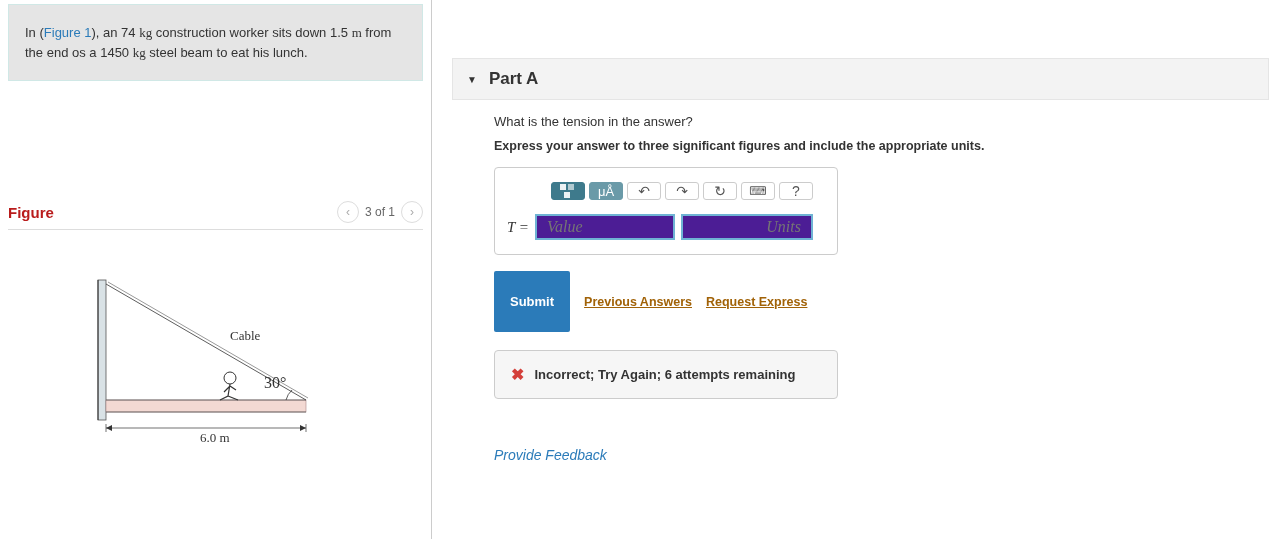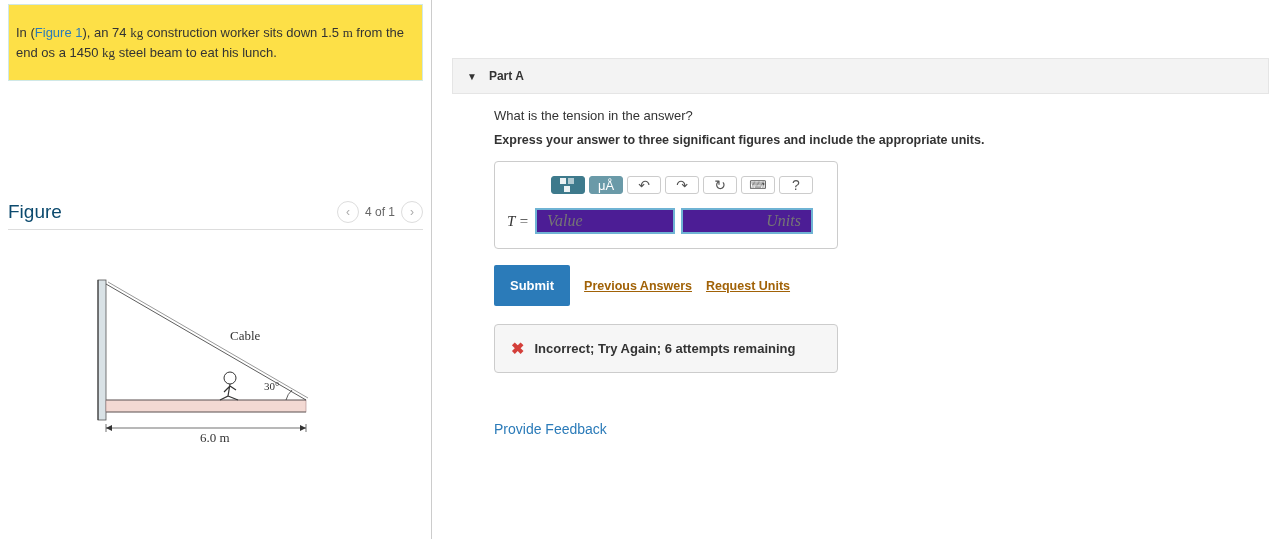--- a/index.html
+++ b/index.html
@@ -1,65 +1,65 @@
 <!DOCTYPE html>
 <html><head>
 <meta charset="utf-8">
 <style>
   * { box-sizing: border-box; margin: 0; padding: 0; }
   body { font-family: Arial, Helvetica, sans-serif; font-size: 13px; color: #333; background: #fff; }
   .container { display: flex; width: 1279px; height: 539px; }
   .left-panel { width: 432px; padding: 0; border-right: 1px solid #ccc; position: relative; }
-  .problem-box { background: #fde047; border: 1px solid #d0e8e6; margin: 4px 8px 0 8px; padding: 18px 7px; line-height: 1.5; }
+  .problem-box { background: #e5e5e5; border: 1px solid #d0e8e6; margin: 4px 8px 0 8px; padding: 18px 16px; line-height: 1.5; }
   .problem-box .figlink { color: #2b7bb9; }
   .figure-header { display: flex; align-items: center; justify-content: space-between; margin: 120px 8px 0 8px; padding-bottom: 6px; border-bottom: 1px solid #ddd; }
-  .figure-header h3 { font-weight: normal; font-size: 19px; color: #0c4a6e; }
+  .figure-header h3 { font-weight: bold; font-size: 15px; color: #b91c1c; }
   .figure-nav { display: flex; align-items: center; gap: 6px; color: #666; font-size: 12px; }
   .navbtn { width: 22px; height: 22px; border: 1px solid #ddd; border-radius: 50%; display: inline-flex; align-items: center; justify-content: center; color: #aaa; font-size: 12px; background: #fff; }
   .figure-image { margin: 40px 30px 0 80px; position: relative; width: 240px; height: 180px; }
   .right-panel { flex: 1; padding: 0 10px 0 20px; }
   .part-header { background: #f3f3f3; border: 1px solid #e5e5e5; padding: 10px 14px; margin-top: 58px; display: flex; align-items: center; gap: 12px; }
   .part-header .tri { font-size: 10px; }
-  .part-header b { font-size: 12px; }
+  .part-header b { font-size: 17px; }
   .part-body { padding: 14px 0 0 42px; }
   .qtext { font-size: 13px; margin-bottom: 10px; }
   .instr { font-size: 12.5px; font-weight: bold; margin-bottom: 14px; }
   .answer-box { border: 1px solid #ccc; border-radius: 4px; padding: 14px 12px; width: 344px; }
   .toolbar { display: flex; gap: 4px; margin: 0 0 14px 44px; align-items: center; }
   .tbtn { width: 34px; height: 18px; border: 1px solid #ccc; background: #fff; border-radius: 3px; display: flex; align-items: center; justify-content: center; color: #555; font-size: 14px; }
   .tbtn.dark { background: #3e7a8c; color: #fff; border-color: #3e7a8c; }
   .tbtn.dark2 { background: #6a9aa8; color: #fff; border-color: #6a9aa8; }
   .input-row { display: flex; align-items: center; gap: 6px; }
   .input-row .eq { font-style: italic; font-family: 'Times New Roman', serif; font-size: 15px; }
   .value-input, .units-input { height: 26px; border: 2px solid #6fb3d4; padding: 0 10px; font-size: 16px; font-style: italic; font-family: 'Times New Roman', serif; color: #888; background: #4c1d95; }
   .value-input { width: 140px; }
   .units-input { width: 132px; text-align: right; }
   .submit-row { display: flex; align-items: center; gap: 14px; margin-top: 16px; }
-  .submit-btn { background: #2b7bb9; color: #fff; border: none; padding: 13px 16px; font-size: 13px; font-weight: bold; border-radius: 2px; }
+  .submit-btn { background: #2b7bb9; color: #fff; border: none; padding: 23px 16px; font-size: 13px; font-weight: bold; border-radius: 2px; }
   .link { color: #a16207; font-size: 12.5px; font-weight: bold; text-decoration: underline; }
   .feedback-box { border: 1px solid #ccc; border-radius: 4px; background: #f6f6f6; padding: 14px 16px; margin-top: 18px; width: 344px; display: flex; align-items: center; gap: 10px; }
   .feedback-box .x { color: #d43f3a; font-weight: bold; font-size: 16px; }
   .feedback-box .msg { font-weight: bold; font-size: 13px; }
-  .provide-feedback { color: #2b7bb9; font-size: 14px; margin-top: 48px; display: inline-block; }
+  .provide-feedback { color: #2b7bb9; font-size: 14px; margin-top: 48px; display: inline-block; font-style: italic; }
   .unit-kg, .unit-m { font-family: 'Times New Roman', serif; }
 </style>
 </head>
 <body>
 
 <div class="container">
   <div class="left-panel">
     <div class="problem-box">
       <span>In (</span><span class="figlink">Figure 1</span><span>), an 74 </span><span class="unit-kg">kg</span><span> construction worker sits down 1.5 </span><span class="unit-m">m</span><span> from the end os a 1450 </span><span class="unit-kg">kg</span><span> steel beam to eat his lunch.</span>
     </div>
 
     <div class="figure-header">
       <h3>Figure</h3>
       <div class="figure-nav">
         <span class="navbtn">‹</span>
-        <span>4 of 1</span>
+        <span>3 of 1</span>
         <span class="navbtn">›</span>
       </div>
     </div>
 
     <div class="figure-image">
       <svg width="240" height="180" viewBox="0 0 240 180">
 
         <rect x="18" y="10" width="8" height="140" fill="#d9e2e6" stroke="#555" stroke-width="0.8"></rect>
         <line x1="18" y1="10" x2="18" y2="150" stroke="#333" stroke-width="1"></line>
 
@@ -75,21 +75,21 @@
         <circle cx="150" cy="108" r="6" fill="none" stroke="#333" stroke-width="1"></circle>
         <path d="M 150 114 L 148 126 L 140 130 M 148 126 L 158 130 M 150 116 L 144 122 M 150 116 L 156 120" fill="none" stroke="#333" stroke-width="1.2"></path>
 
         <line x1="26" y1="158" x2="226" y2="158" stroke="#333" stroke-width="0.7"></line>
         <line x1="26" y1="154" x2="26" y2="162" stroke="#333" stroke-width="0.7"></line>
         <line x1="226" y1="154" x2="226" y2="162" stroke="#333" stroke-width="0.7"></line>
         <polygon points="26,158 32,155 32,161" fill="#333"></polygon>
         <polygon points="226,158 220,155 220,161" fill="#333"></polygon>
       </svg>
       <div style="position:absolute; left:150px; top:58px; font-family:Liberation Serif, serif; font-size:13px;">Cable</div>
-      <div style="position:absolute; left:184px; top:110px; font-family:'Times New Roman',serif; font-size:11px;">30°</div>
+      <div style="position:absolute; left:184px; top:104px; font-family:'Times New Roman',serif; font-size:16px;">30°</div>
       <div style="position:absolute; left:120px; top:160px; font-family:'Times New Roman',serif; font-size:13px;">6.0 m</div>
     </div>
   </div>
 
   <div class="right-panel">
     <div class="part-header">
       <span class="tri">▼</span>
       <b>Part A</b>
     </div>
     <div class="part-body">
@@ -115,21 +115,21 @@
         <div class="input-row">
           <span class="eq"><i>T</i><span> = </span></span>
           <input class="value-input" placeholder="Value" style="">
           <input class="units-input" placeholder="Units" style="">
         </div>
       </div>
 
       <div class="submit-row">
         <button class="submit-btn">Submit</button>
         <a class="link">Previous Answers</a>
-        <a class="link">Request Units</a>
+        <a class="link">Request Express</a>
       </div>
 
       <div class="feedback-box">
         <span class="x">✖</span>
         <span class="msg">Incorrect; Try Again; 6 attempts remaining</span>
       </div>
 
       <a class="provide-feedback">Provide Feedback</a>
     </div>
   </div>

